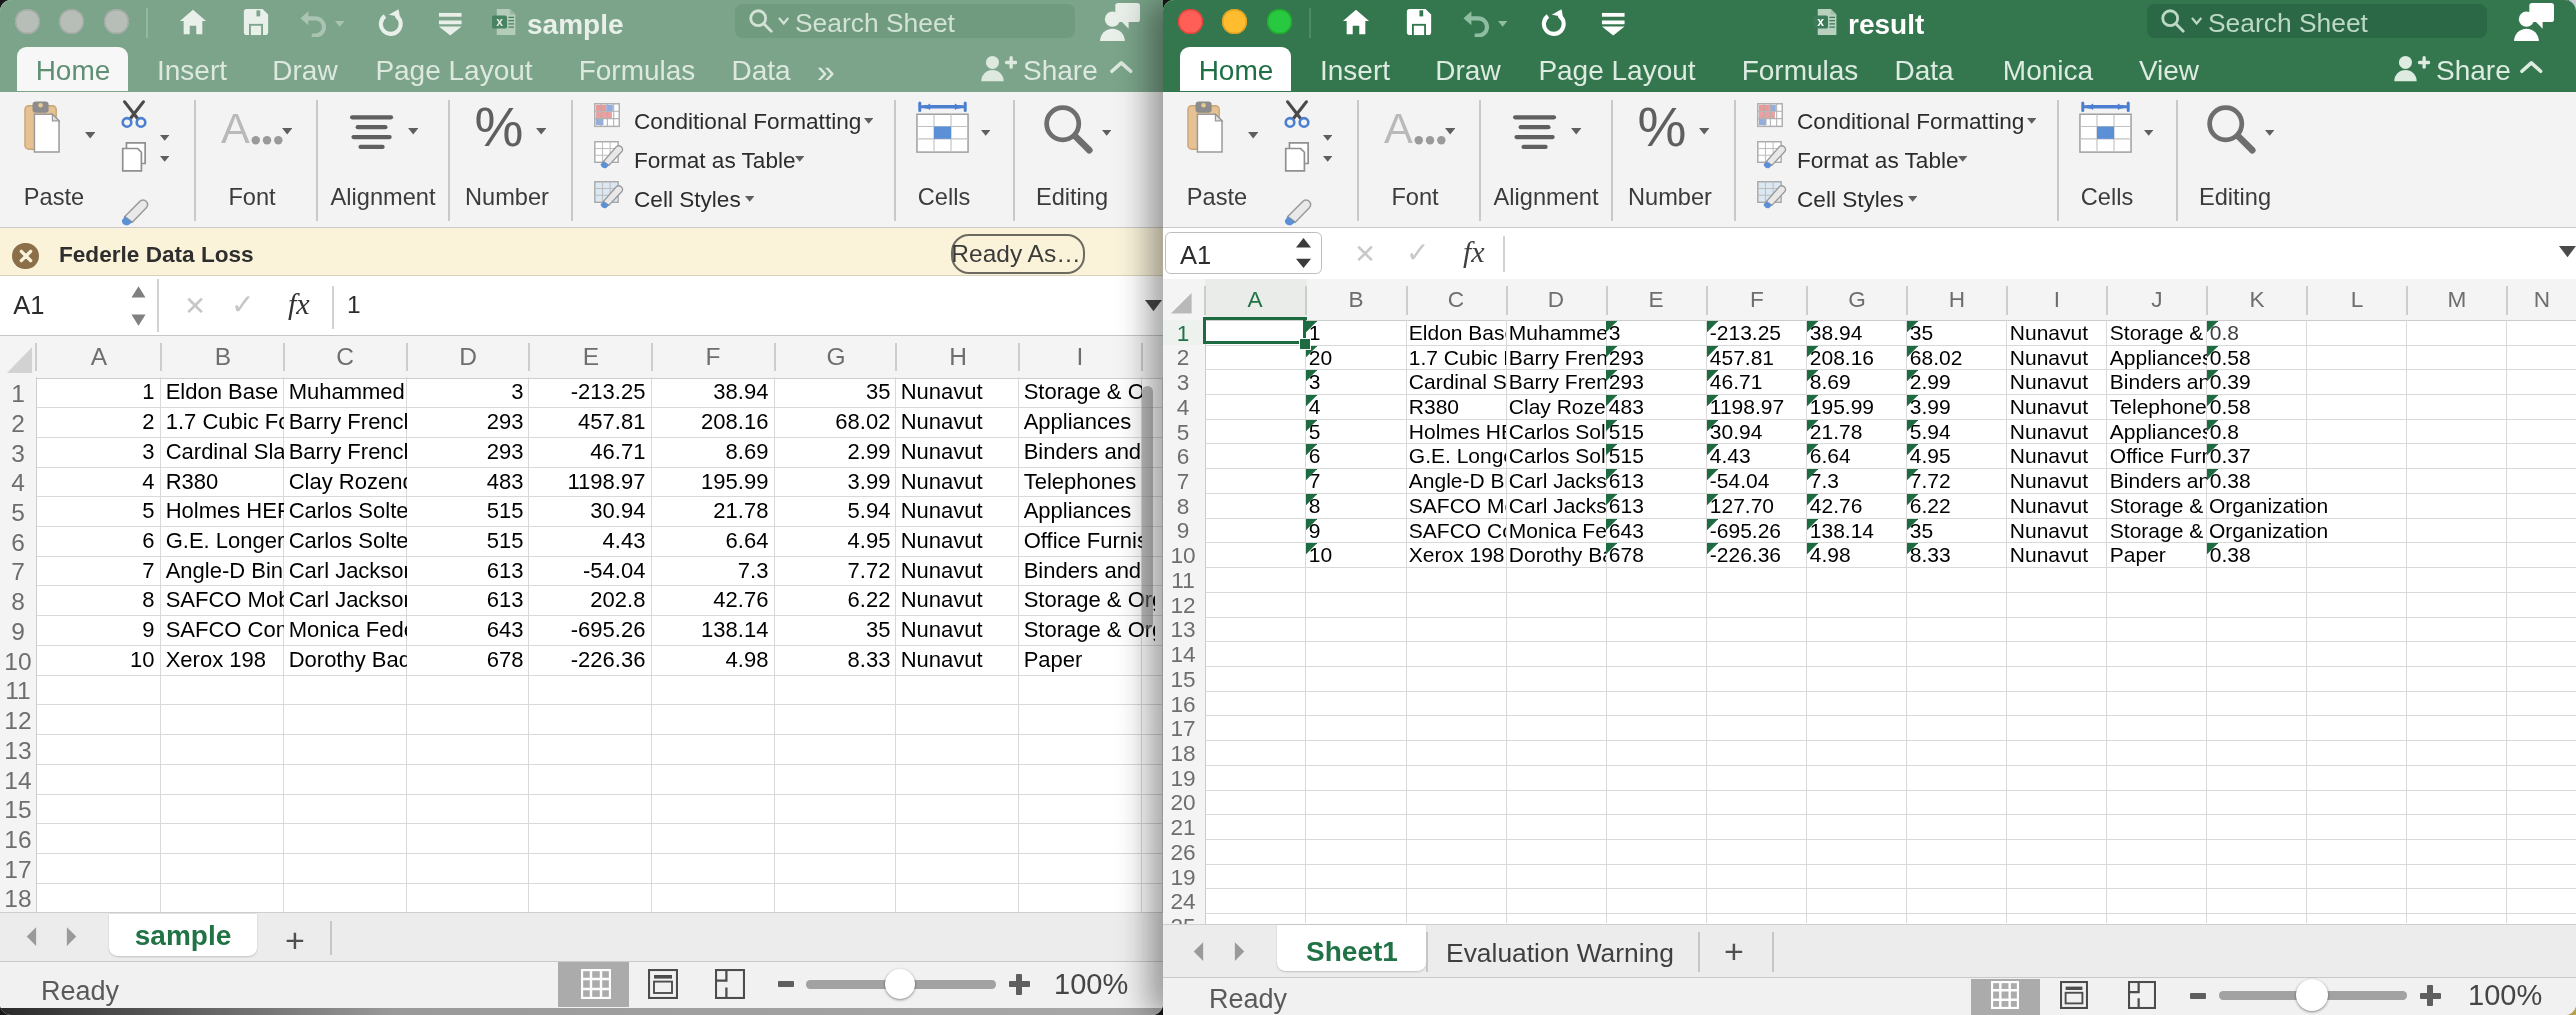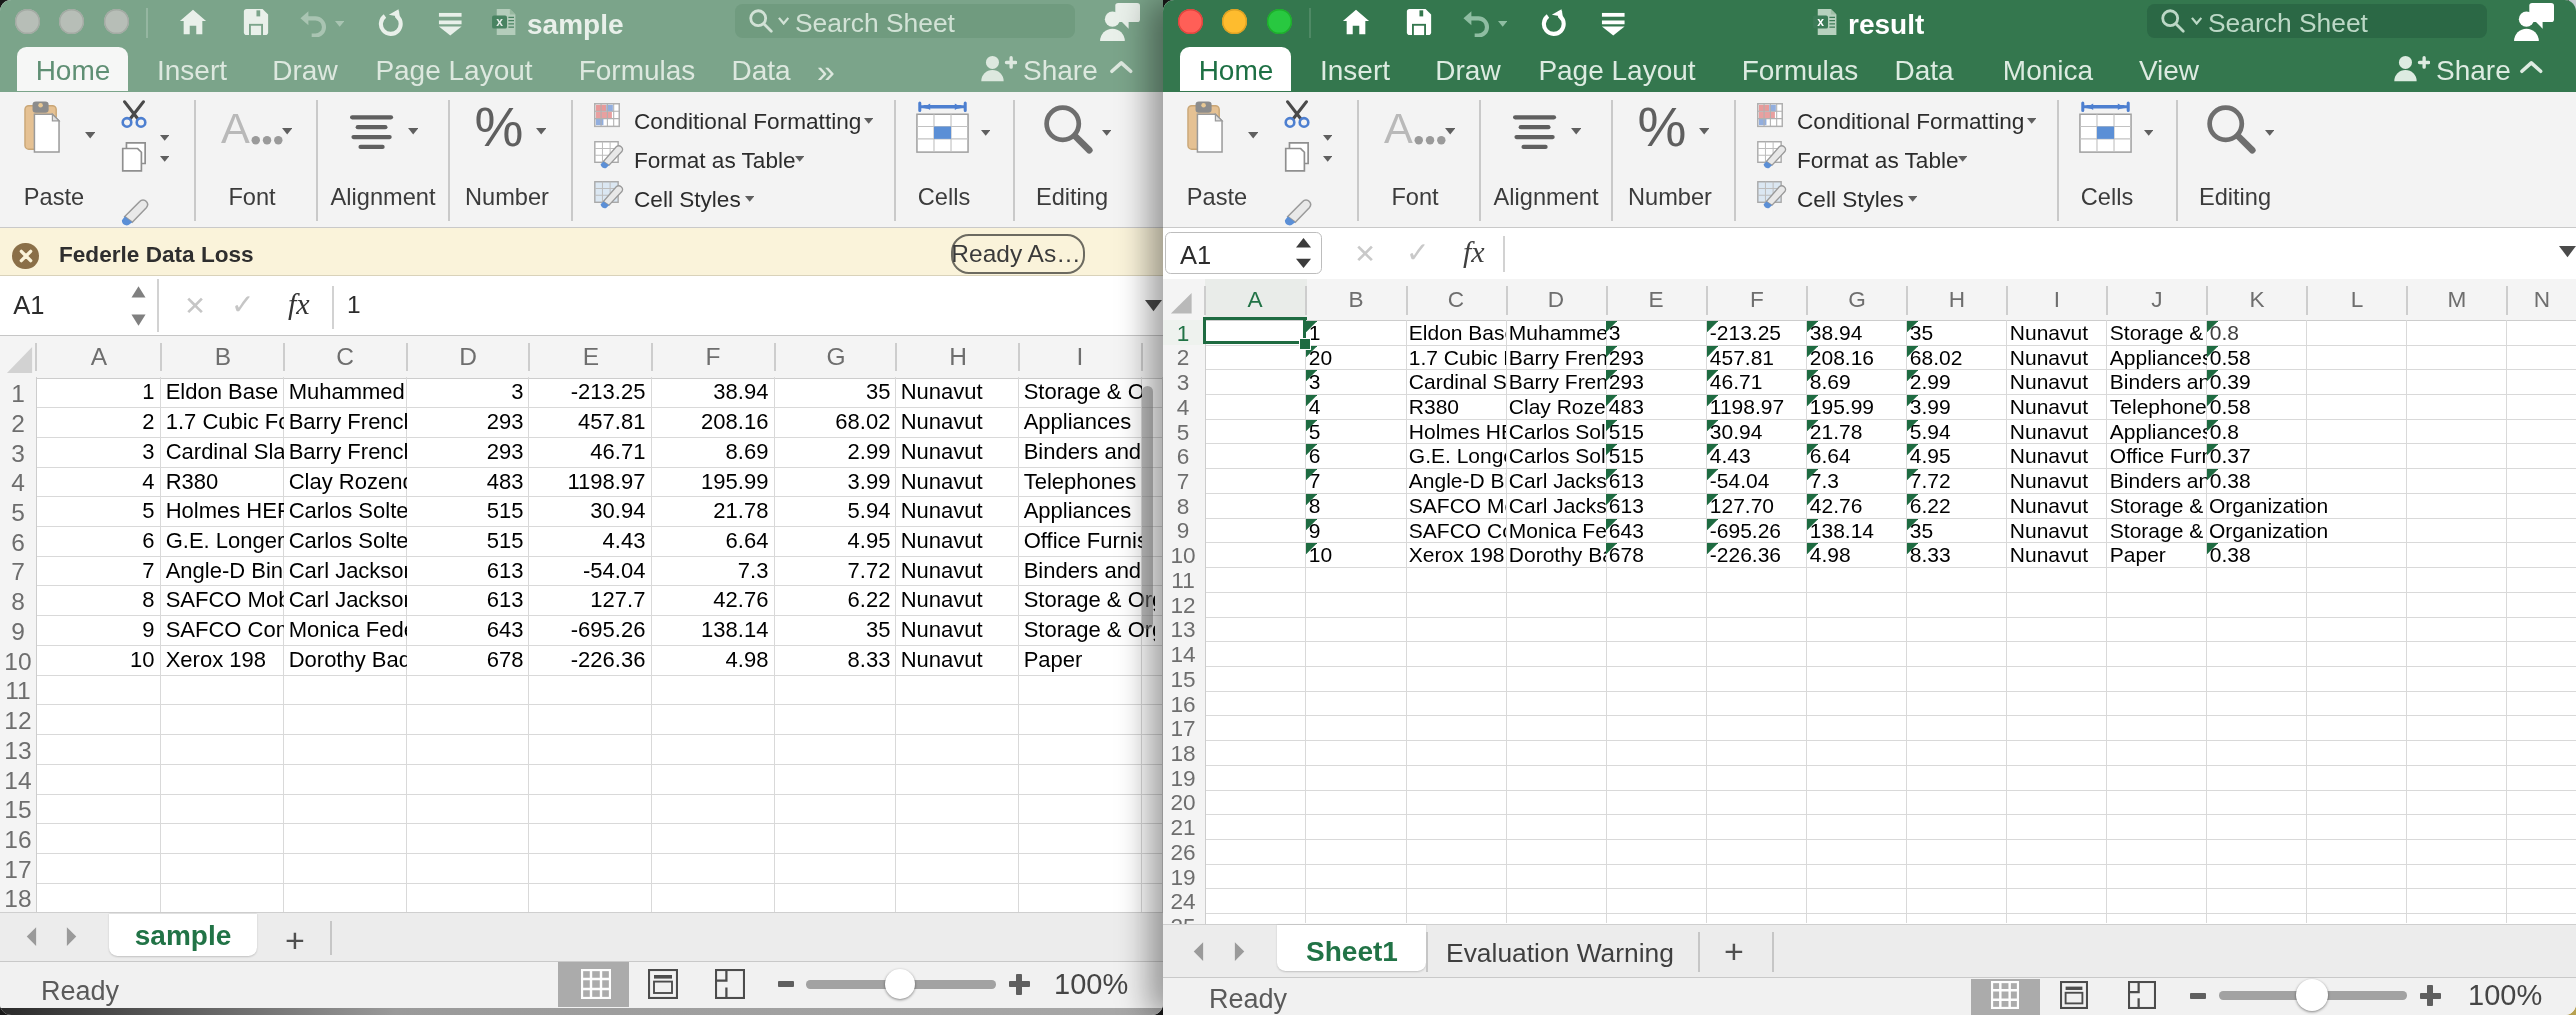--- a/index.html
+++ b/index.html
@@ -363,21 +363,21 @@
     <div style="position:absolute;left:407px;top:556px;width:123px;height:30px;font-size:22px;color:#000;line-height:30px;overflow:hidden;white-space:nowrap;box-sizing:border-box;padding-right:6.6px;text-align:right;">613</div>
     <div style="position:absolute;left:529px;top:556px;width:123px;height:30px;font-size:22px;color:#000;line-height:30px;overflow:hidden;white-space:nowrap;box-sizing:border-box;padding-right:6.6px;text-align:right;">-54.04</div>
     <div style="position:absolute;left:652px;top:556px;width:123px;height:30px;font-size:22px;color:#000;line-height:30px;overflow:hidden;white-space:nowrap;box-sizing:border-box;padding-right:6.6px;text-align:right;">7.3</div>
     <div style="position:absolute;left:775px;top:556px;width:122px;height:30px;font-size:22px;color:#000;line-height:30px;overflow:hidden;white-space:nowrap;box-sizing:border-box;padding-right:6.6px;text-align:right;">7.72</div>
     <div style="position:absolute;left:896px;top:556px;width:123px;height:30px;font-size:22px;color:#000;line-height:30px;overflow:hidden;white-space:nowrap;box-sizing:border-box;padding-left:4.7px;text-align:left;">Nunavut</div>
     <div style="position:absolute;left:1019px;top:556px;width:123px;height:30px;font-size:22px;color:#000;line-height:30px;overflow:hidden;white-space:nowrap;box-sizing:border-box;padding-left:4.7px;text-align:left;">Binders and Binder Accessories</div>
     <div style="position:absolute;left:36px;top:585px;width:125px;height:30px;font-size:22px;color:#000;line-height:30px;overflow:hidden;white-space:nowrap;box-sizing:border-box;padding-right:6.6px;text-align:right;">8</div>
     <div style="position:absolute;left:161px;top:585px;width:123px;height:30px;font-size:22px;color:#000;line-height:30px;overflow:hidden;white-space:nowrap;box-sizing:border-box;padding-left:4.7px;text-align:left;">SAFCO Mobile Desk Side File, Wire Frame</div>
     <div style="position:absolute;left:284px;top:585px;width:123px;height:30px;font-size:22px;color:#000;line-height:30px;overflow:hidden;white-space:nowrap;box-sizing:border-box;padding-left:4.7px;text-align:left;">Carl Jackson</div>
     <div style="position:absolute;left:407px;top:585px;width:123px;height:30px;font-size:22px;color:#000;line-height:30px;overflow:hidden;white-space:nowrap;box-sizing:border-box;padding-right:6.6px;text-align:right;">613</div>
-    <div style="position:absolute;left:529px;top:585px;width:123px;height:30px;font-size:22px;color:#000;line-height:30px;overflow:hidden;white-space:nowrap;box-sizing:border-box;padding-right:6.6px;text-align:right;">127.7</div>
+    <div style="position:absolute;left:529px;top:585px;width:123px;height:30px;font-size:22px;color:#000;line-height:30px;overflow:hidden;white-space:nowrap;box-sizing:border-box;padding-right:6.6px;text-align:right;">202.8</div>
     <div style="position:absolute;left:652px;top:585px;width:123px;height:30px;font-size:22px;color:#000;line-height:30px;overflow:hidden;white-space:nowrap;box-sizing:border-box;padding-right:6.6px;text-align:right;">42.76</div>
     <div style="position:absolute;left:775px;top:585px;width:122px;height:30px;font-size:22px;color:#000;line-height:30px;overflow:hidden;white-space:nowrap;box-sizing:border-box;padding-right:6.6px;text-align:right;">6.22</div>
     <div style="position:absolute;left:896px;top:585px;width:123px;height:30px;font-size:22px;color:#000;line-height:30px;overflow:hidden;white-space:nowrap;box-sizing:border-box;padding-left:4.7px;text-align:left;">Nunavut</div>
     <div style="position:absolute;left:1019px;top:585px;width:136px;height:30px;font-size:22px;color:#000;line-height:30px;overflow:hidden;white-space:nowrap;box-sizing:border-box;padding-left:4.7px;text-align:left;">Storage &amp; Organization</div>
     <div style="position:absolute;left:36px;top:615px;width:125px;height:30px;font-size:22px;color:#000;line-height:30px;overflow:hidden;white-space:nowrap;box-sizing:border-box;padding-right:6.6px;text-align:right;">9</div>
     <div style="position:absolute;left:161px;top:615px;width:123px;height:30px;font-size:22px;color:#000;line-height:30px;overflow:hidden;white-space:nowrap;box-sizing:border-box;padding-left:4.7px;text-align:left;">SAFCO Commercial Wire Shelving, Black</div>
     <div style="position:absolute;left:284px;top:615px;width:123px;height:30px;font-size:22px;color:#000;line-height:30px;overflow:hidden;white-space:nowrap;box-sizing:border-box;padding-left:4.7px;text-align:left;">Monica Federle</div>
     <div style="position:absolute;left:407px;top:615px;width:123px;height:30px;font-size:22px;color:#000;line-height:30px;overflow:hidden;white-space:nowrap;box-sizing:border-box;padding-right:6.6px;text-align:right;">643</div>
     <div style="position:absolute;left:529px;top:615px;width:123px;height:30px;font-size:22px;color:#000;line-height:30px;overflow:hidden;white-space:nowrap;box-sizing:border-box;padding-right:6.6px;text-align:right;">-695.26</div>
     <div style="position:absolute;left:652px;top:615px;width:123px;height:30px;font-size:22px;color:#000;line-height:30px;overflow:hidden;white-space:nowrap;box-sizing:border-box;padding-right:6.6px;text-align:right;">138.14</div>

